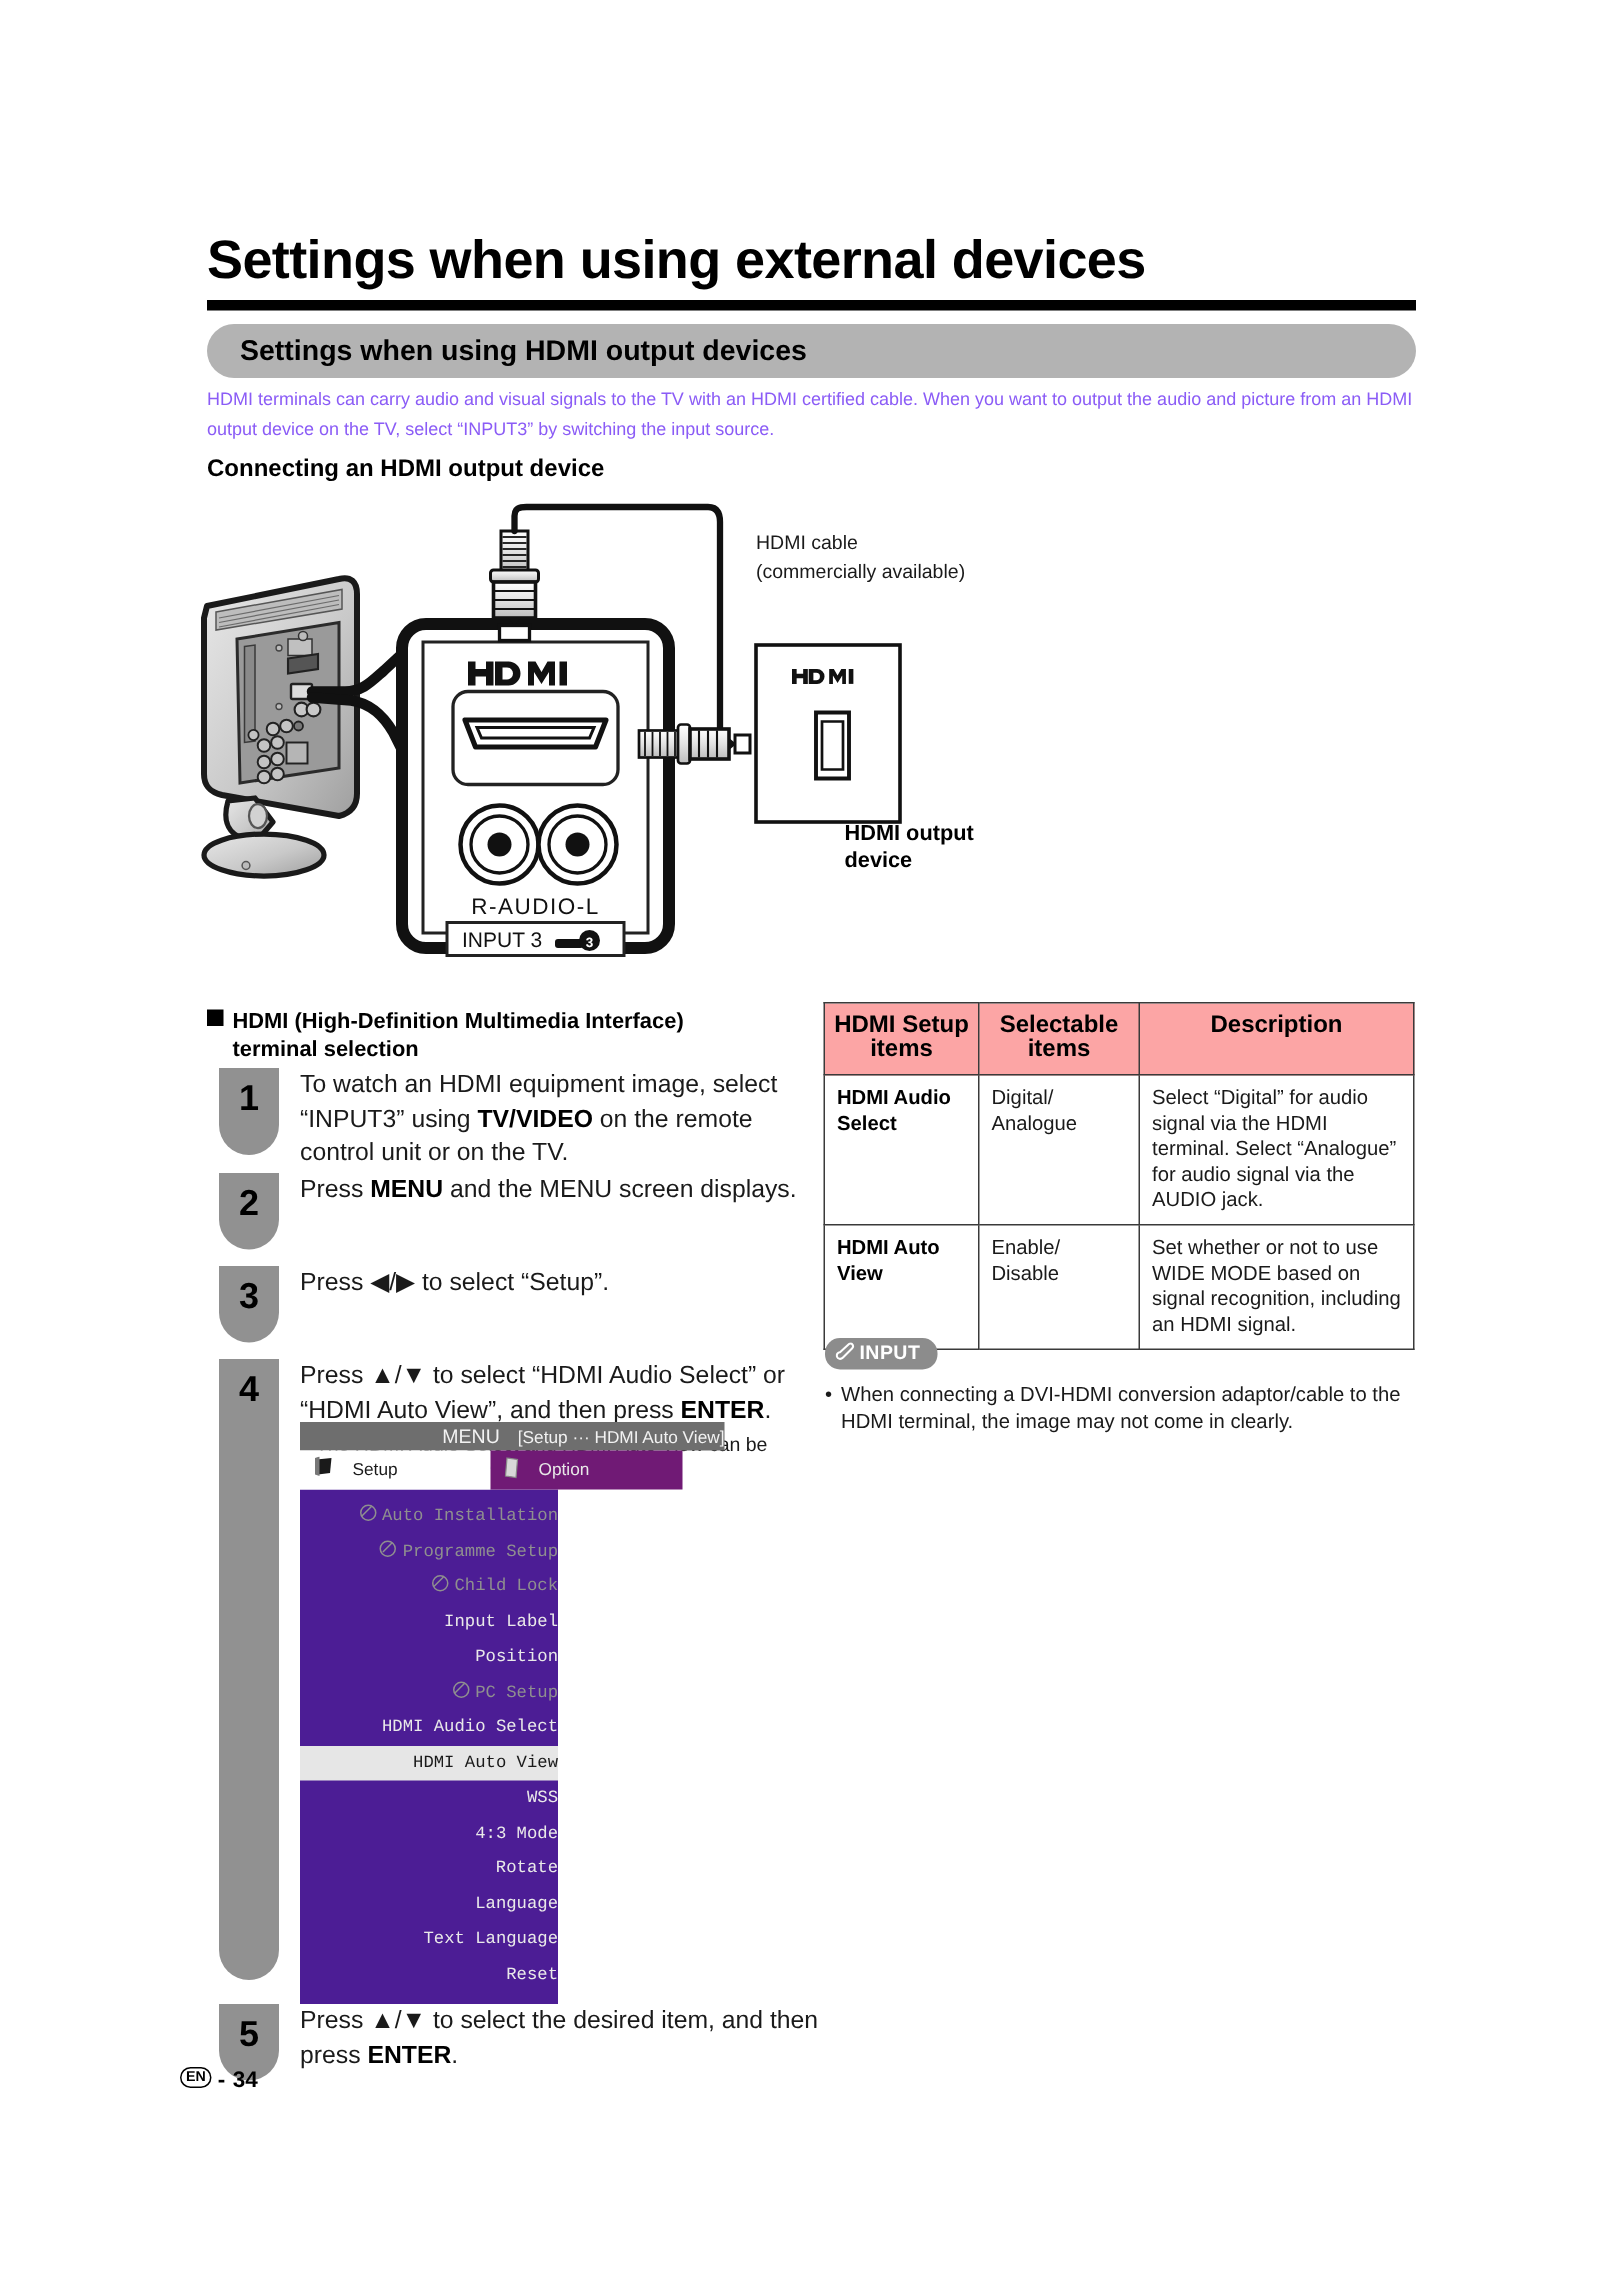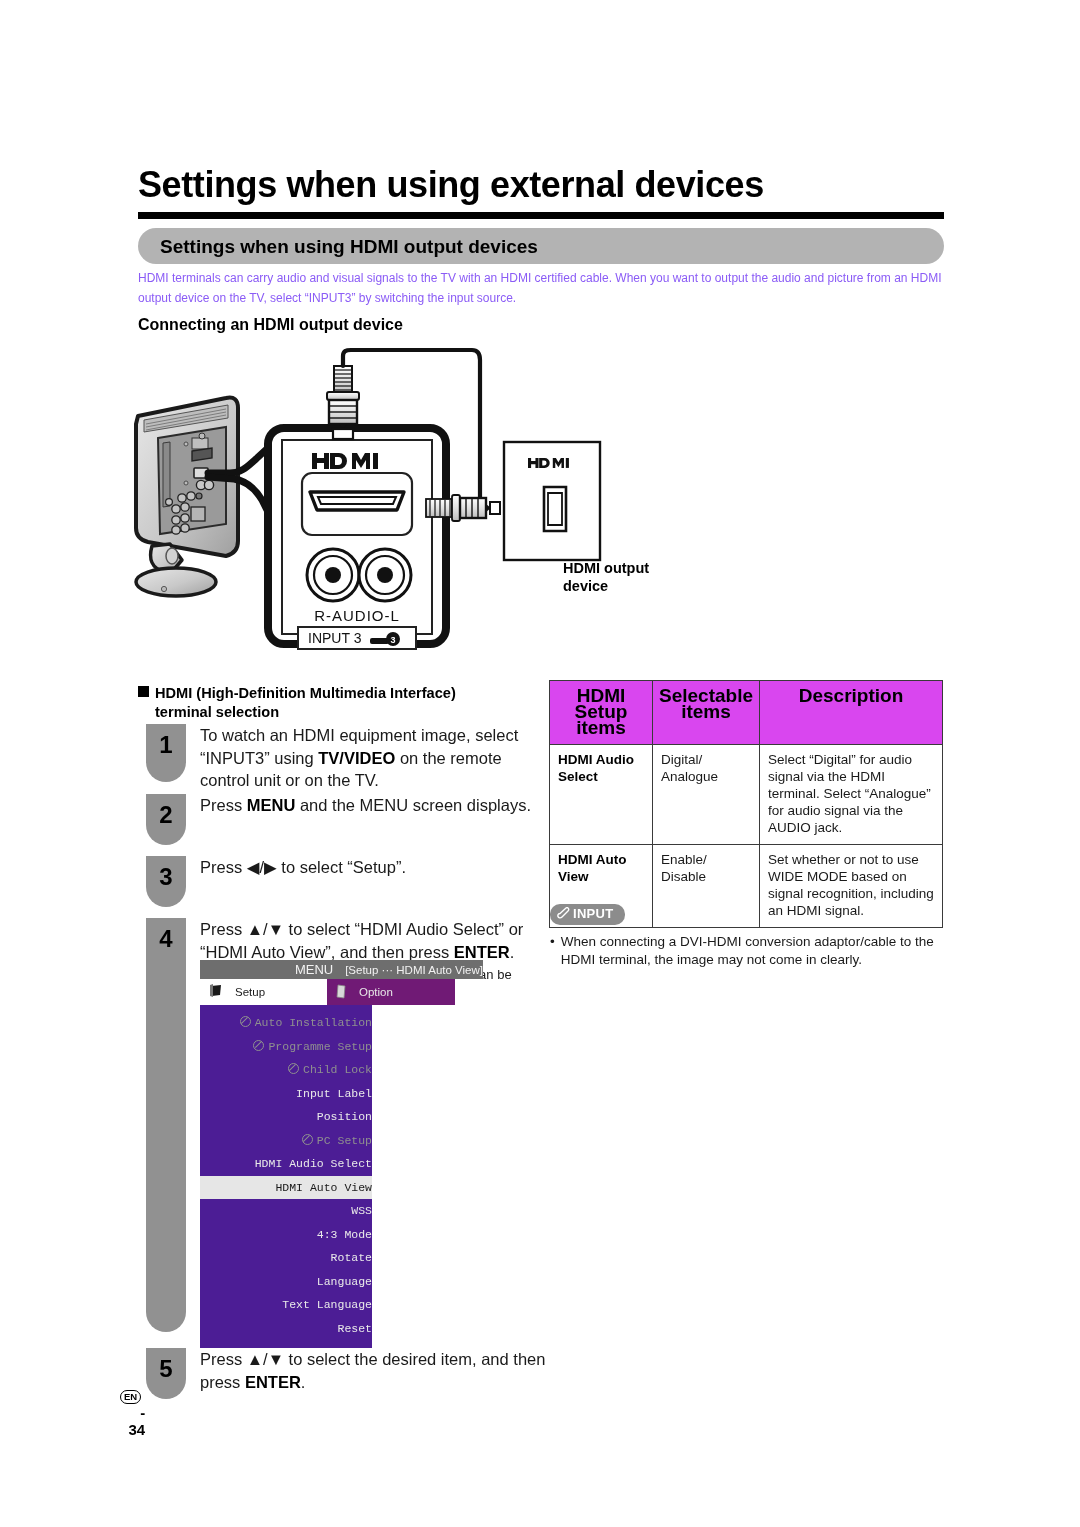--- a/index.html
+++ b/index.html
@@ -2,21 +2,21 @@
 <html><head>
 <meta charset="utf-8">
 <style>
   html,body{margin:0;padding:0;background:#fff;}
   body{
     width:1080px;height:1527px;position:relative;
     font-family:"Liberation Sans", sans-serif;
     color:#000;
     -webkit-font-smoothing:antialiased;
   }
-  .page{position:absolute;left:0;top:16px;width:1080px;height:1429px;overflow:hidden;}
+  .page{position:absolute;left:0;top:4px;width:1080px;height:1429px;overflow:hidden;}
 
   
   .page-title{
     position:absolute;left:138px;top:148px;width:820px;
     font-size:36px;font-weight:bold;letter-spacing:-0.4px;
   }
   .title-rule{
     position:absolute;left:138px;top:196px;width:806px;height:7px;background:#000;
   }
   .section-bar{
@@ -117,21 +117,21 @@
   
   .rtable{
     position:absolute;left:549px;top:664px;width:394px;
     border-collapse:collapse;
   }
   .rtable td,.rtable th{
     border:1.6px solid #3a3a3a;vertical-align:top;
     padding:6px 8px 8px 8px;
   }
   .rtable th{
-    background:#d946ef;text-align:center;font-size:19px;font-weight:bold;
+    background:#fca5a5;text-align:center;font-size:16px;font-weight:bold;
     line-height:16px;padding:7px 4px 8px 4px;
   }
   .rtable .c1{width:86px;font-size:13.5px;font-weight:bold;line-height:17px;}
   .rtable .c2{width:90px;font-size:13.5px;line-height:17px;color:#1a1a1a;}
   .rtable .c3{font-size:13.5px;line-height:17px;color:#1a1a1a;}
 
   
   .note{position:absolute;left:550px;top:888px;width:394px;}
   .note-badge{
     display:inline-block;background:#8c8c8c;color:#fff;
@@ -140,21 +140,21 @@
   }
   .note-badge .pen{margin-right:3px;display:inline-block;vertical-align:-1px;}
   .note-body{
     margin-top:8px;display:flex;font-size:13.5px;line-height:18px;color:#1a1a1a;
   }
   .note-body .dot{margin-right:6px;}
 
   
   .footer{
     position:absolute;left:120px;top:1374px;
-    font-size:15px;font-weight:bold;display:flex;align-items:flex-end;flex-direction:column;
+    font-size:15px;font-weight:bold;display:flex;align-items:flex-start;
   }
   .footer .en{
     border:1.4px solid #000;border-radius:7px;
     font-size:9.5px;font-weight:bold;padding:0px 3px;line-height:12px;
     margin-right:4px;
   }
 </style>
 </head>
 <body>
 
@@ -324,20 +324,24 @@
           <path d="M40,0 h5 l4,7 l4,-7 h5 v16 h-4 v-9 l-5,8 l-5,-8 v9 h-4 z"></path>
           <path d="M61,0 h5 v16 h-5 z"></path>
         </g>
 
         <path d="M414,141 h22 v44 h-22 z" fill="#fff" stroke="#111" stroke-width="2.6"></path>
         <path d="M418,147 h14 v32 h-14 z" fill="#fff" stroke="#111" stroke-width="1.8"></path>
       </g>
     </svg>
   </div>
 
+  <div class="cable-note">
+    <div>HDMI cable</div>
+    <div>(commercially available)</div>
+  </div>
 
   <div class="device-label">
     <div>HDMI output</div>
     <div>device</div>
   </div>
 
   <div class="block-head">
     <span class="sq"></span><span>HDMI (High-Definition Multimedia Interface)</span><br>
     <span style="margin-left:17px;display:inline-block">terminal selection</span>
   </div>

